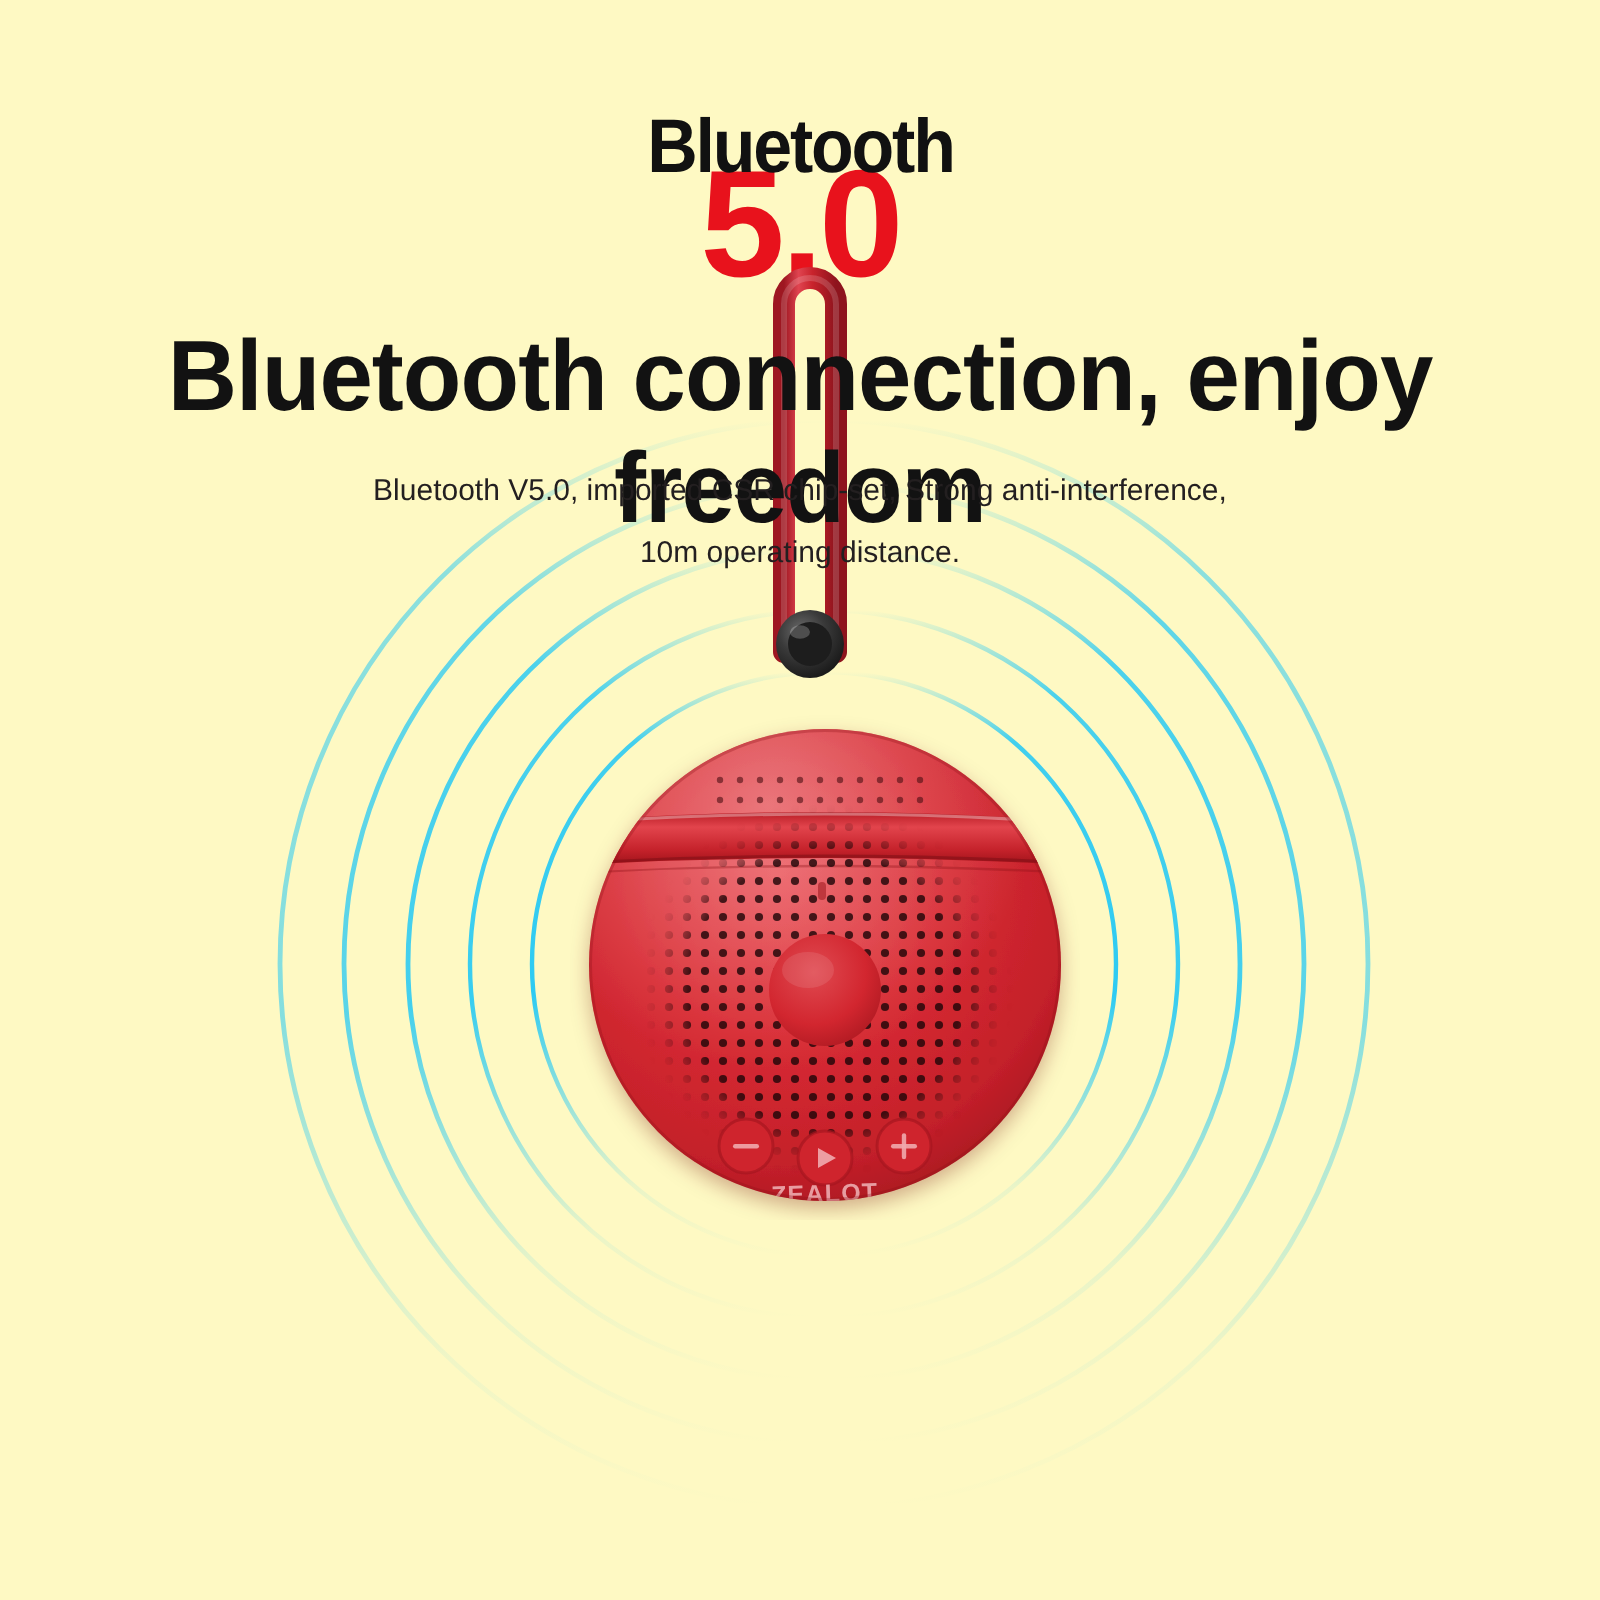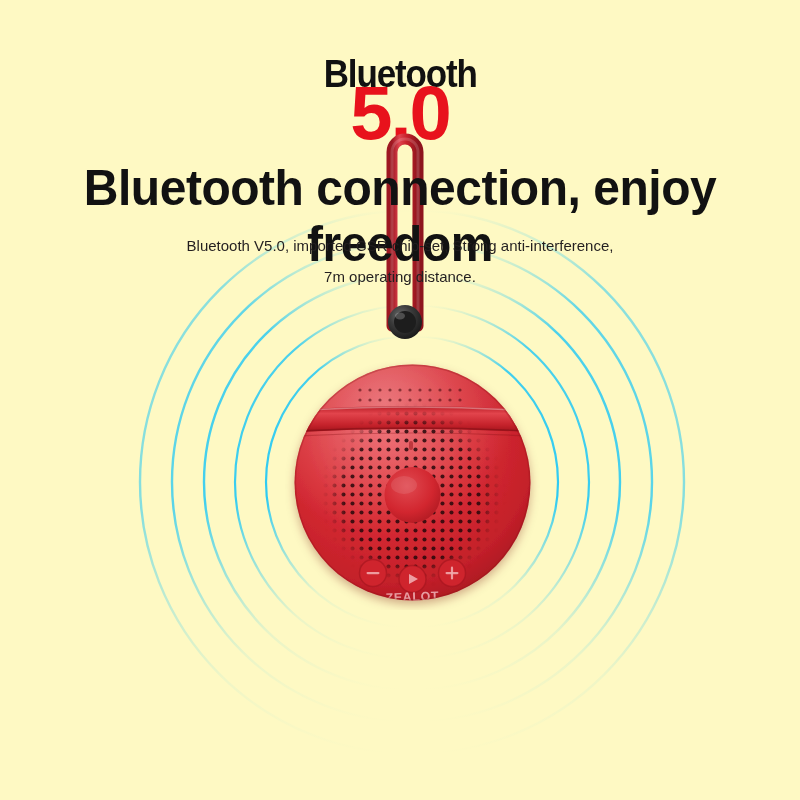--- a/index.html
+++ b/index.html
@@ -194,21 +194,21 @@
 
     <circle cx="75" cy="232" r="17" fill="url(#beadGrad)"></circle>
     <circle cx="75" cy="232" r="11" fill="#1d1d1d"></circle>
     <ellipse cx="70" cy="226" rx="5" ry="3.4" fill="#ffffff" fill-opacity="0.22"></ellipse>
   </svg>
 
   <div class="headline">Bluetooth connection, enjoy freedom</div>
 
   <div class="subtitle">
     <span class="line">Bluetooth V5.0, imported CSR chip-set, Strong anti-interference,</span>
-    <span class="line">7m operating distance.</span>
+    <span class="line">10m operating distance.</span>
   </div>
 
   <svg class="speaker" viewBox="0 0 255 255">
     <defs>
       <radialGradient id="bodyGrad" cx="40%" cy="30%" r="78%">
         <stop offset="0%" stop-color="#e8454c"></stop>
         <stop offset="45%" stop-color="#d82b33"></stop>
         <stop offset="80%" stop-color="#c4202a"></stop>
         <stop offset="100%" stop-color="#a3171f"></stop>
       </radialGradient>

